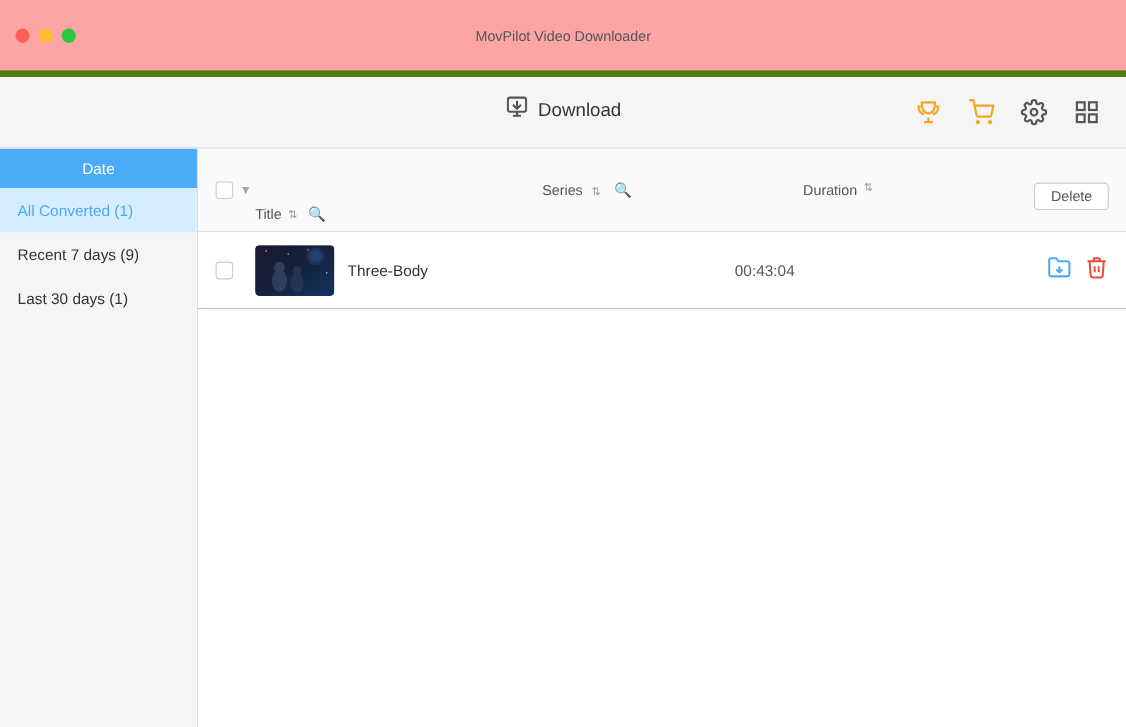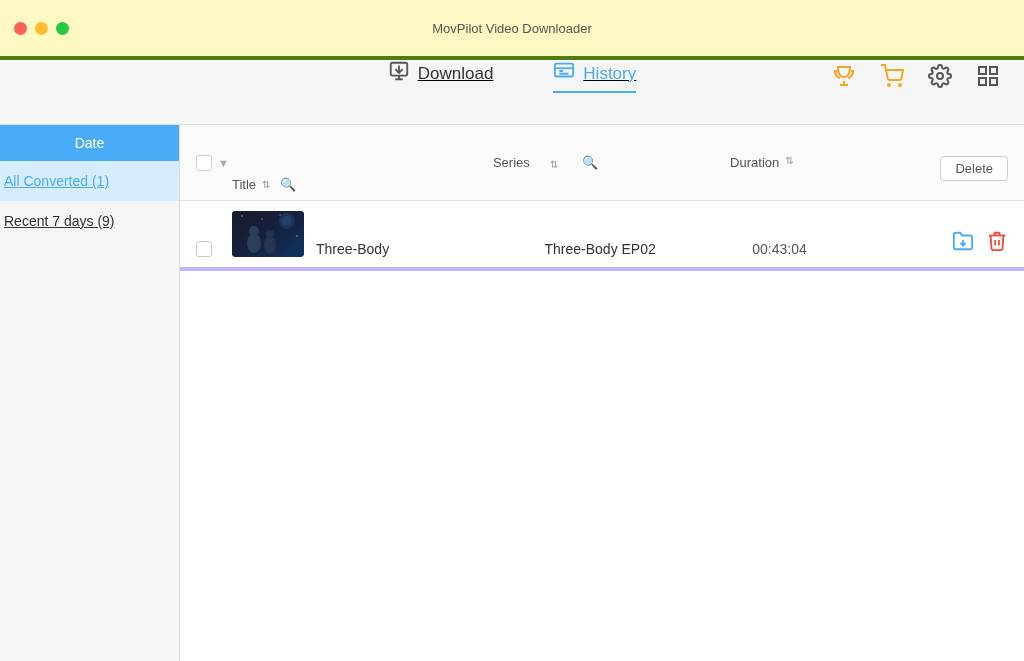--- a/index.html
+++ b/index.html
@@ -7,27 +7,27 @@
       width: 1024px;
       height: 661px;
       background: #f0f0f0;
       font-family: -apple-system, BlinkMacSystemFont, 'Helvetica Neue', Arial, sans-serif;
       overflow: hidden;
       position: relative;
     }
 
     
     .title-bar {
-      height: 60px;
-      background: #fef9c3;
+      height: 70px;
+      background: #fca5a5;
       display: flex;
       align-items: center;
       justify-content: center;
       position: relative;
-      border-bottom: 4px solid #4d7c0f;
+      border-bottom: 6px solid #4d7c0f;
     }
     .title-bar-title {
       font-size: 13px;
       color: #555;
       position: absolute;
       left: 50%;
       transform: translateX(-50%);
     }
     .traffic-lights {
       position: absolute;
@@ -43,26 +43,25 @@
     }
     .traffic-light.close { background: #ff5f57; }
     .traffic-light.minimize { background: #febc2e; }
     .traffic-light.maximize { background: #28c840; }
 
     
     .top-nav {
       height: 65px;
       background: #f5f5f5;
       display: flex;
-      align-items: flex-start;
+      align-items: center;
       justify-content: center;
       gap: 60px;
       border-bottom: 1px solid #ddd;
       position: relative;
-      text-decoration: underline;
     }
     .nav-tab {
       display: flex;
       align-items: center;
       gap: 8px;
       font-size: 17px;
       color: #333;
       cursor: pointer;
       padding-bottom: 4px;
       position: relative;
@@ -106,25 +105,24 @@
     }
     .sidebar-header {
       background: #4aabf7;
       color: white;
       text-align: center;
       padding: 10px;
       font-size: 14px;
       font-weight: 500;
     }
     .sidebar-item {
-      padding: 12px 4px;
+      padding: 12px 16px;
       font-size: 14px;
       color: #333;
       cursor: pointer;
-      text-decoration: underline;
     }
     .sidebar-item.active {
       background: #d6edff;
       color: #4aabf7;
     }
 
     
     .content-area {
       flex: 1;
       background: white;
@@ -153,21 +151,21 @@
       align-items: center;
       gap: 6px;
       font-size: 13px;
       color: #555;
       margin-top: 44px;
     }
     .th-series {
       flex: 2;
       display: flex;
       align-items: flex-end;
-      gap: 20px;
+      gap: 8px;
       font-size: 13px;
       color: #555;
     }
     .th-duration {
       flex: 1.5;
       display: flex;
       align-items: flex-start;
       gap: 6px;
       font-size: 13px;
       color: #555;
@@ -193,23 +191,23 @@
     }
     .search-icon-sm {
       color: #aaa;
       font-size: 13px;
       margin-left: 4px;
     }
 
     
     .table-row {
       display: flex;
-      align-items: flex-end;
+      align-items: center;
       padding: 10px 16px;
-      border-bottom: 4px solid #c4b5fd;
+      border-bottom: 1px solid #c4b5fd;
       min-height: 70px;
     }
     .row-checkbox {
       width: 36px;
       display: flex;
       align-items: center;
     }
     .row-thumbnail {
       width: 72px;
       height: 46px;
@@ -294,30 +292,20 @@
   <div class="nav-tab">
     <span class="tab-icon">
       <svg width="22" height="22" viewBox="0 0 24 24" fill="none" stroke="#555" stroke-width="2">
         <rect x="3" y="3" width="18" height="14" rx="2"></rect>
         <path d="M8 21h8M12 17v4"></path>
         <path d="M8 10l4 4 4-4M12 6v8"></path>
       </svg>
     </span>
     <span>Download</span>
   </div>
-  <div class="nav-tab active">
-    <span class="tab-icon">
-      <svg width="22" height="22" viewBox="0 0 24 24" fill="none" stroke="#4aabf7" stroke-width="2">
-        <rect x="2" y="4" width="20" height="14" rx="2"></rect>
-        <path d="M2 9h20"></path>
-        <path d="M7 15h10M7 12h4"></path>
-      </svg>
-    </span>
-    <span>History</span>
-  </div>
   <div class="top-nav-right">
     <div class="top-icon">
       <svg width="24" height="24" viewBox="0 0 24 24" fill="none" stroke="#f5a623" stroke-width="2">
         <path d="M8 21h8M12 17v4M5 3h14M6 3c0 6 2 10 6 10s6-4 6-10"></path>
         <path d="M5 7H3c0 4 2 6 5 7M19 7h2c0 4-2 6-5 7"></path>
       </svg>
     </div>
     <div class="top-icon">
       <svg width="24" height="24" viewBox="0 0 24 24" fill="none" stroke="#f5a623" stroke-width="2">
         <circle cx="9" cy="21" r="1"></circle>
@@ -344,20 +332,23 @@
 
 <div class="main-layout">
 
   <div class="sidebar">
     <div class="sidebar-header">Date</div>
     <div class="sidebar-item active">
       <span>All Converted (1)</span>
     </div>
     <div class="sidebar-item">
       <span>Recent 7 days (9)</span>
+    </div>
+    <div class="sidebar-item">
+      <span>Last 30 days (1)</span>
     </div>
   </div>
 
   <div class="content-area">
 
     <div class="table-header">
       <div class="th-checkbox">
         <div class="checkbox"></div>
         <span style="color:#aaa;font-size:11px;margin-left:2px;">▼</span>
       </div>
@@ -409,23 +400,20 @@
               <circle cx="10" cy="5" r="0.8" fill="white" opacity="0.6"></circle>
               <circle cx="30" cy="8" r="0.8" fill="white" opacity="0.5"></circle>
               <circle cx="65" cy="25" r="0.8" fill="white" opacity="0.6"></circle>
               <circle cx="48" cy="4" r="0.8" fill="white" opacity="0.4"></circle>
             </svg>
           </div>
         </div>
       </div>
       <div class="row-title-area">
         <span>Three-Body</span>
-      </div>
-      <div class="row-series">
-        <span>Three-Body EP02</span>
       </div>
       <div class="row-duration">
         <span>00:43:04</span>
       </div>
       <div class="row-actions">
         <span class="action-folder">
           <svg width="22" height="22" viewBox="0 0 24 24" fill="none" stroke="#4aabf7" stroke-width="2">
             <path d="M22 19a2 2 0 0 1-2 2H4a2 2 0 0 1-2-2V5a2 2 0 0 1 2-2h5l2 3h9a2 2 0 0 1 2 2z"></path>
             <polyline points="9,14 12,17 15,14"></polyline>
             <line x1="12" y1="11" x2="12" y2="17"></line>

